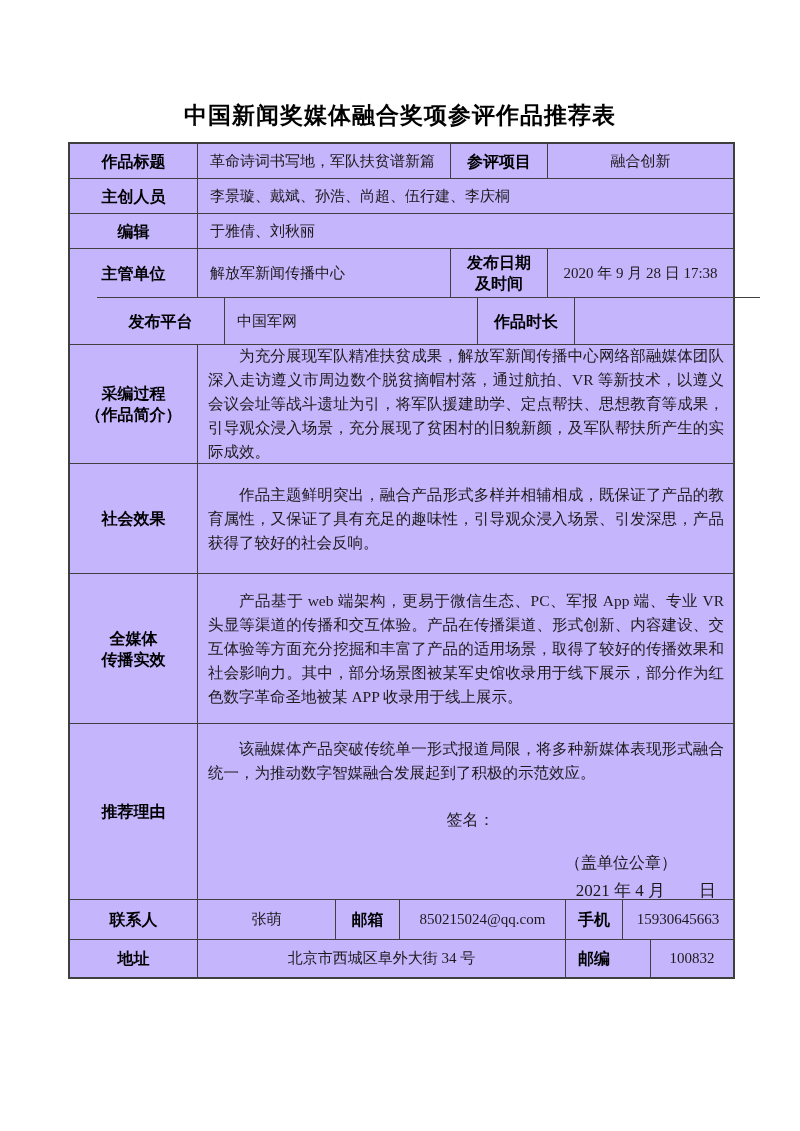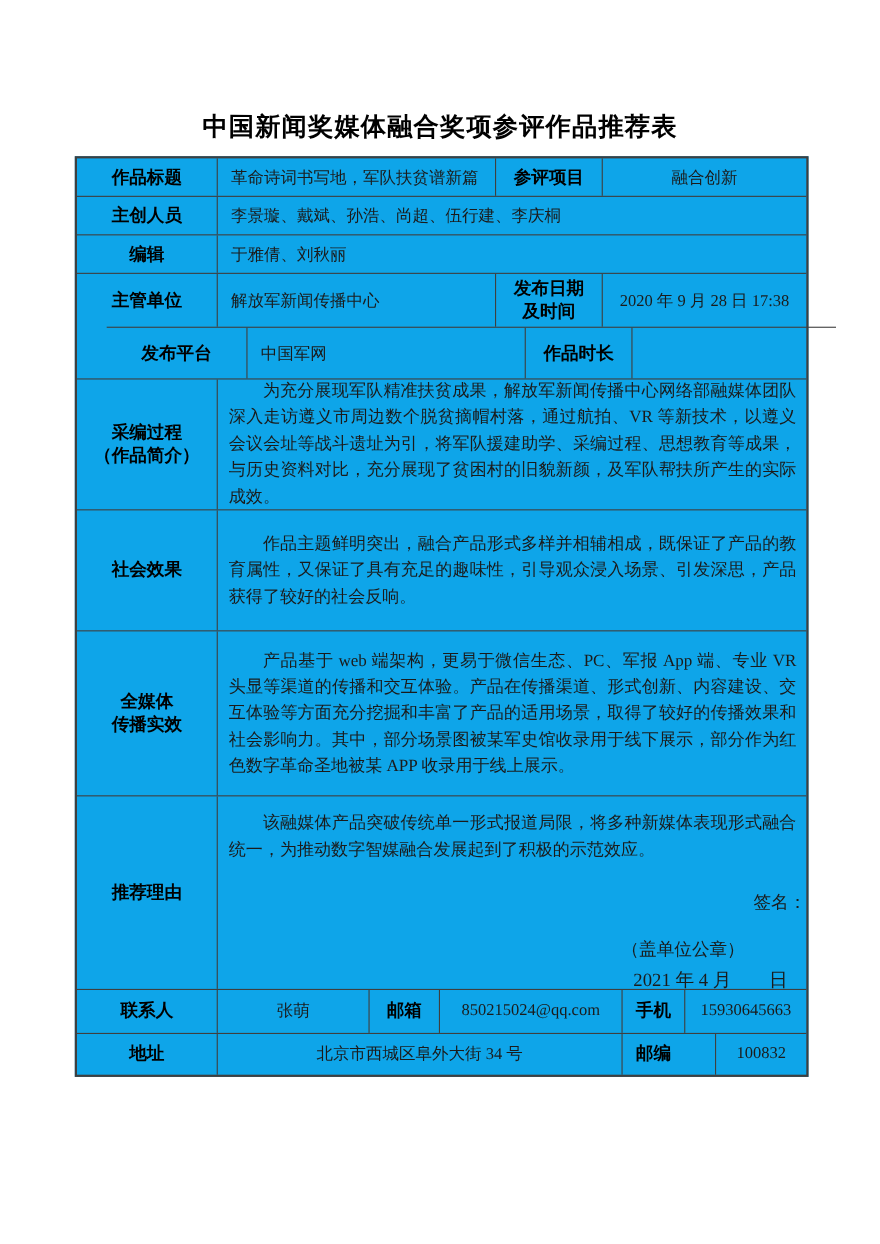--- a/index.html
+++ b/index.html
@@ -26,21 +26,21 @@
     font-weight: bold;
     letter-spacing: 1px;
     color: #000000;
   }
   .form-table {
     position: absolute;
     left: 68px;
     top: 142px;
     width: 667px;
     border: 2px solid #3f3f3f;
-    background: #0ea5e9;
+    background: #c4b5fd;
   }
   .tr { display: flex; width: 100%; }
   .tr + .tr { border-top: 1px solid #3f3f3f; }
   .td {
     border-left: 1px solid #3f3f3f;
     display: flex;
     align-items: center;
     overflow: hidden;
   }
   .td:first-child { border-left: none; }
@@ -103,21 +103,21 @@
     flex-direction: column;
     align-items: stretch;
     justify-content: flex-start;
     padding-top: 13px;
   }
   .rec-para { flex: none; }
   .rec-sign {
     margin-top: 25px;
     padding-left: 10px;
     font-size: 16px;
-    text-align: right;
+    text-align: center;
   }
   .rec-seal {
     margin-top: 22px;
     padding-right: 56px;
     font-size: 16px;
     text-align: right;
   }
   .rec-date {
     margin-top: 5px;
     padding-right: 17px;
@@ -163,21 +163,21 @@
       <div class="td label w-label">发布平台</div>
       <div class="td val val-left w-b">中国军网</div>
       <div class="td label w-c">作品时长</div>
       <div class="td val val-center w-d"></div>
     </div>
 
     <div class="tr r6">
       <div class="td label w-label">采编过程
 （作品简介）</div>
       <div class="td w-wide para-cell">
-        <div class="para-text">为充分展现军队精准扶贫成果，解放军新闻传播中心网络部融媒体团队深入走访遵义市周边数个脱贫摘帽村落，通过航拍、VR 等新技术，以遵义会议会址等战斗遗址为引，将军队援建助学、采编过程、思想教育等成果，与历史资料对比，充分展现了贫困村的旧貌新颜，及军队帮扶所产生的实际成效。</div>
+        <div class="para-text">为充分展现军队精准扶贫成果，解放军新闻传播中心网络部融媒体团队深入走访遵义市周边数个脱贫摘帽村落，通过航拍、VR 等新技术，以遵义会议会址等战斗遗址为引，将军队援建助学、定点帮扶、思想教育等成果，引导观众浸入场景，充分展现了贫困村的旧貌新颜，及军队帮扶所产生的实际成效。</div>
       </div>
     </div>
 
     <div class="tr r7">
       <div class="td label w-label">社会效果</div>
       <div class="td w-wide para-cell">
         <div class="para-text">作品主题鲜明突出，融合产品形式多样并相辅相成，既保证了产品的教育属性，又保证了具有充足的趣味性，引导观众浸入场景、引发深思，产品获得了较好的社会反响。</div>
       </div>
     </div>
 

